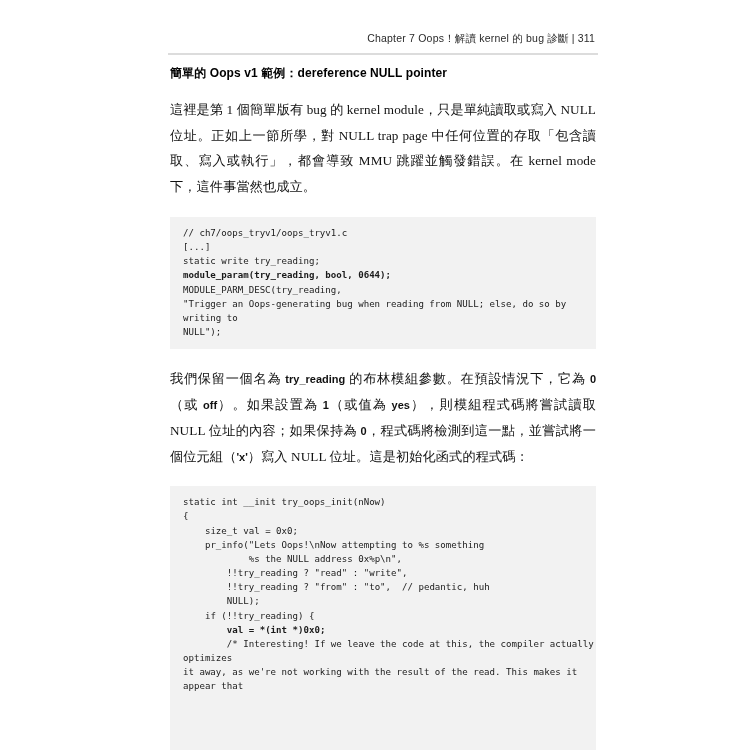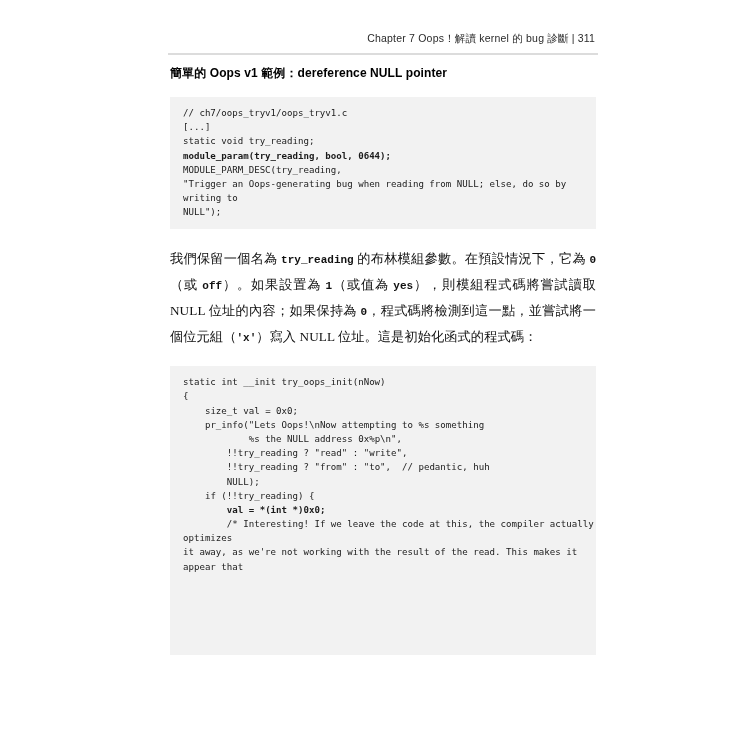--- a/index.html
+++ b/index.html
@@ -71,21 +71,21 @@
     font-size: 13.2px;
     line-height: 1.95;
     text-align: justify;
     text-justify: inter-character;
     color: #111111;
     letter-spacing: 0.1px;
   }
   p.body-text:last-child { margin-bottom: 0; }
 
   code.inline {
-    font-family: Liberation Mono, monospace;
+    font-family: Liberation Sans, sans-serif;
     font-size: 11px;
     font-weight: bold;
     letter-spacing: 0;
     color: #111111;
   }
 
   
   pre.code-block {
     margin: 0 0 17px 0;
     background: #f2f2f2;
@@ -115,25 +115,26 @@
   <div class="running-head">
     <span>Chapter 7  Oops！解讀 kernel 的 bug 診斷</span><span class="sep">|</span><span>311</span>
   </div>
 
   <div class="head-rule"></div>
 
   <div class="content">
 
     <h2 class="section-title">簡單的 Oops v1 範例：dereference NULL pointer</h2>
 
+    <p class="body-text">這裡是第 1 個簡單版有 bug 的 kernel module，只是單純讀取或寫入 NULL 位址。正如上一節所學，對 NULL trap page 中任何位置的存取「包含讀取、寫入或執行」，都會導致 MMU 跳躍並觸發錯誤。在 kernel mode 下，這件事當然也成立。</p>
 
 
     <pre class="code-block" id="code-block-1"><span>// ch7/oops_tryv1/oops_tryv1.c</span>
 <span>[...]</span>
-<span>static void try_reading;</span>
+<span>static write try_reading;</span>
 <span class="b">module_param(try_reading, bool, 0644);</span>
 <span>MODULE_PARM_DESC(try_reading,</span>
 <span>"Trigger an Oops-generating bug when reading from NULL; else, do so by writing to</span>
 <span>NULL");</span></pre>
 
     <p class="body-text"><span>我們保留一個名為 </span><code class="inline">try_reading</code><span> 的布林模組參數。在預設情況下，它為 </span><code class="inline">0</code><span>（或 </span><code class="inline">off</code><span>）。如果設置為 </span><code class="inline">1</code><span>（或值為 </span><code class="inline">yes</code><span>），則模組程式碼將嘗試讀取 NULL 位址的內容；如果保持為 </span><code class="inline">0</code><span>，程式碼將檢測到這一點，並嘗試將一個位元組（</span><code class="inline">'x'</code><span>）寫入 NULL 位址。這是初始化函式的程式碼：</span></p>
 
     <pre class="code-block" id="code-block-2"><span>static int __init try_oops_init(nNow)</span>
 <span>{</span>
 <span>    size_t val = 0x0;</span>

